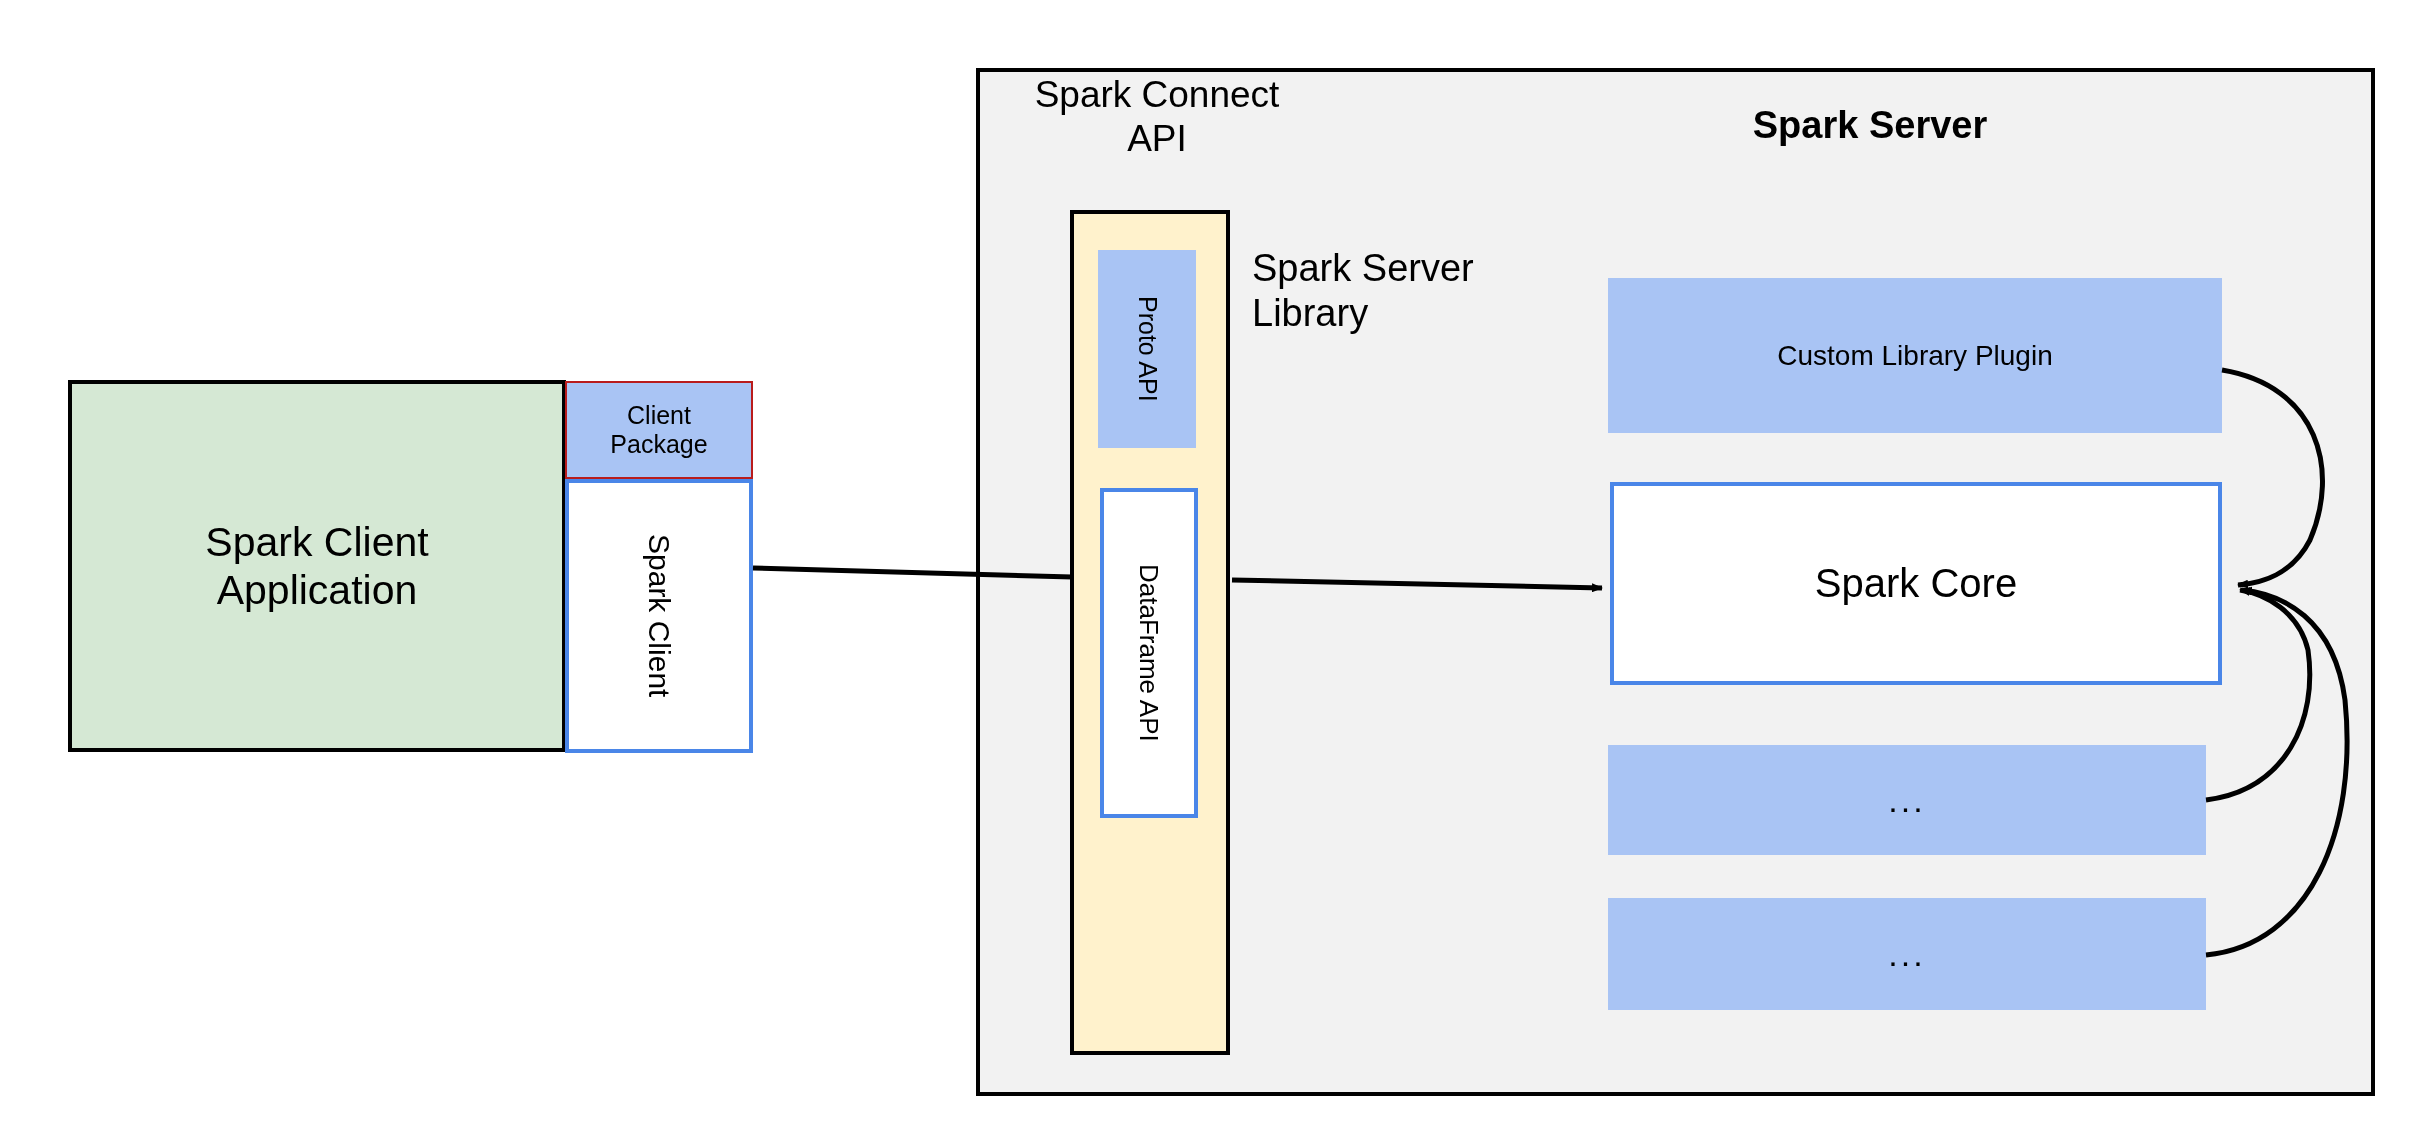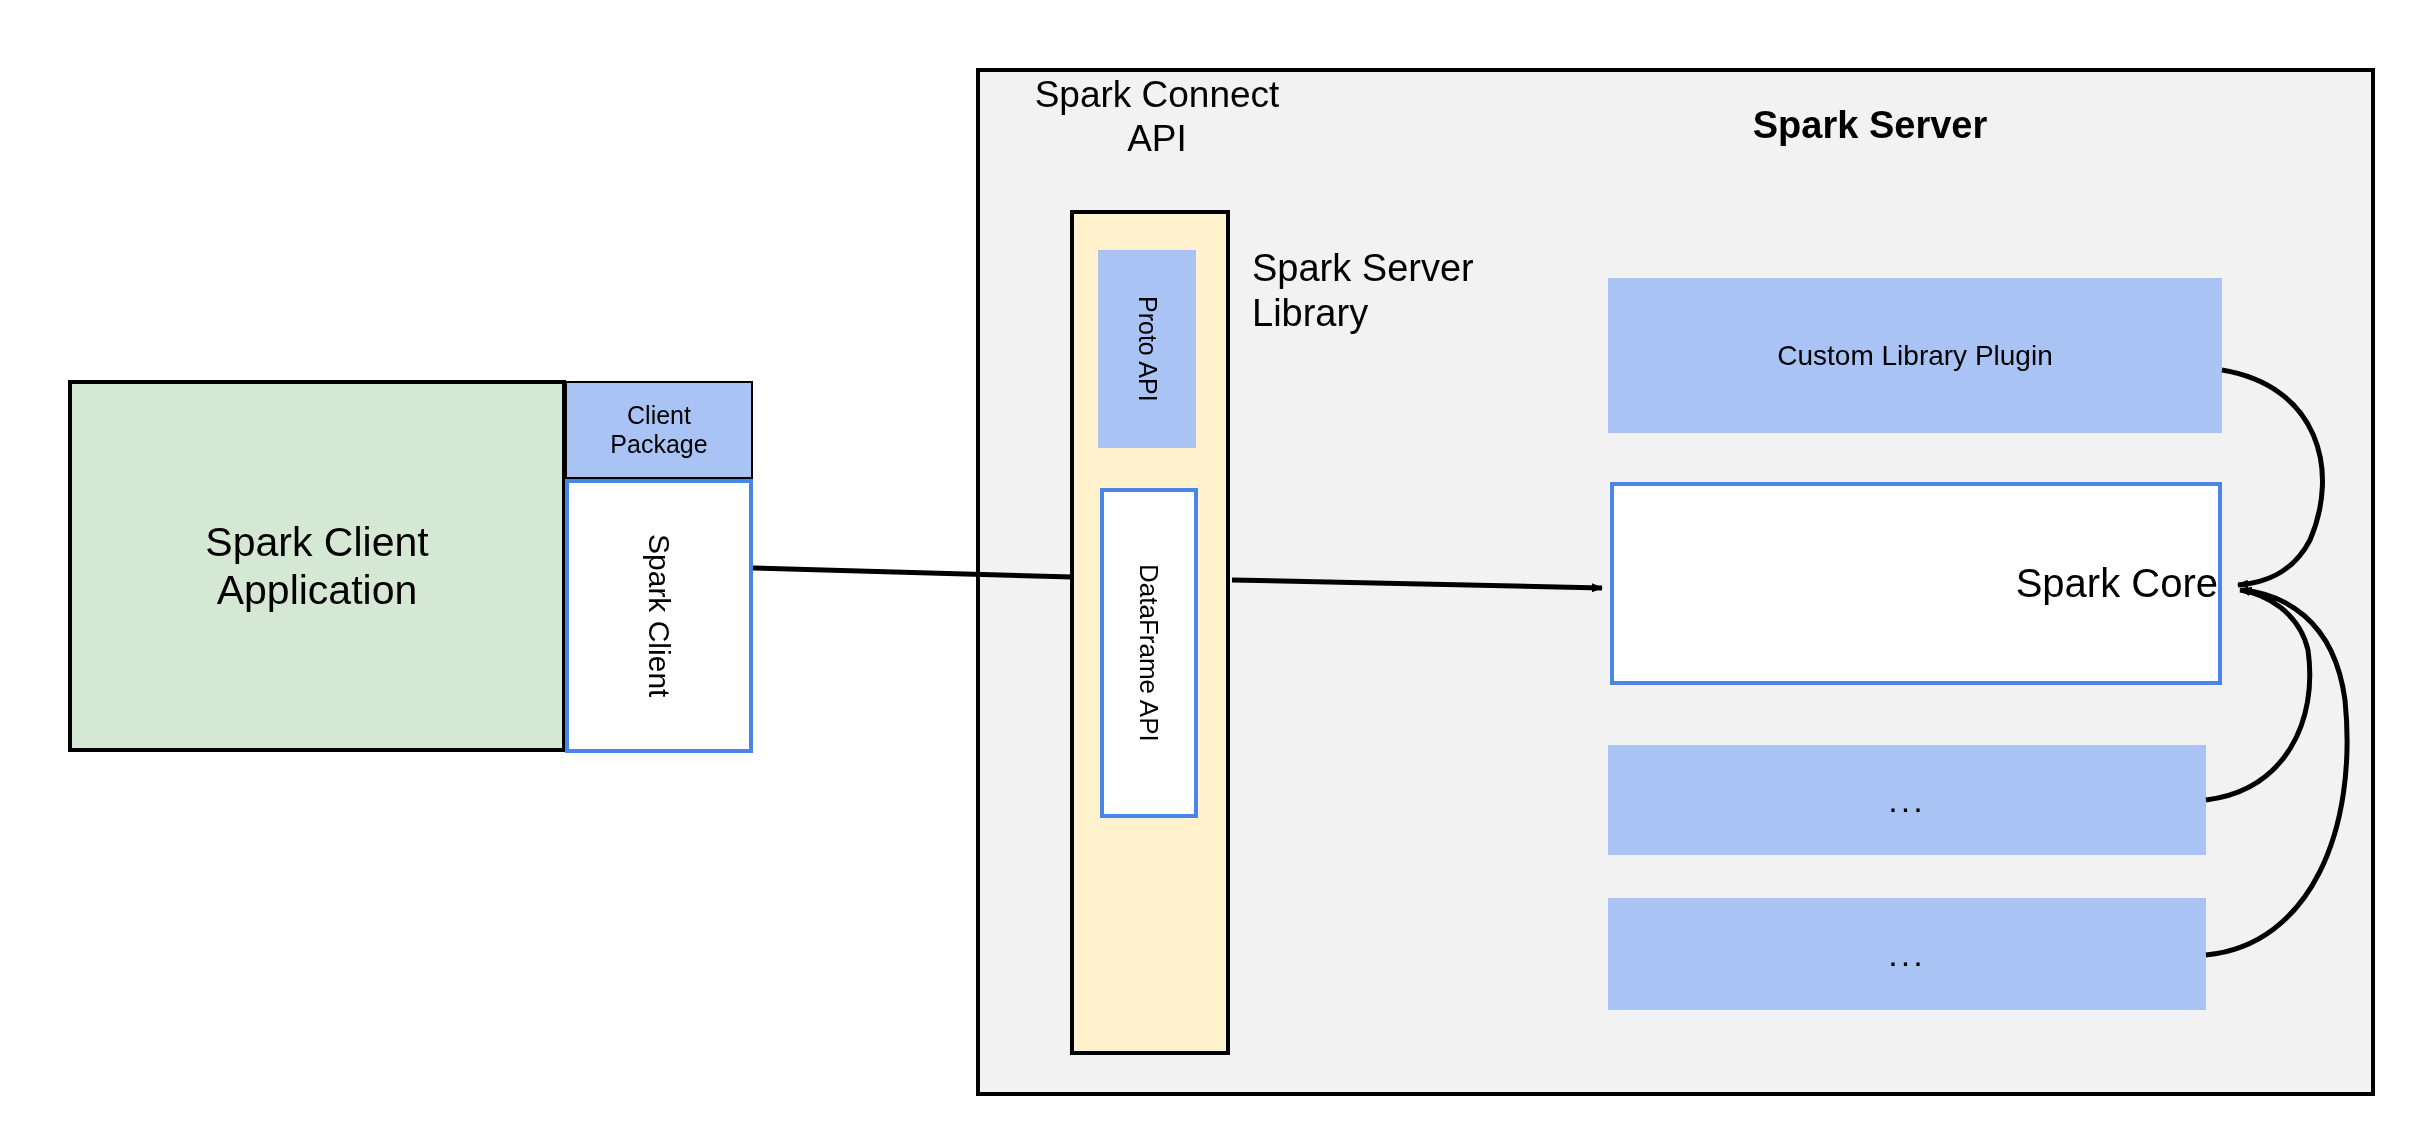--- a/index.html
+++ b/index.html
@@ -42,21 +42,21 @@
     font-size: 41px;
   }
   #client-app .label { padding: 0 18px; }
 
   #client-package {
     left: 565px;
     top: 381px;
     width: 188px;
     height: 98px;
     background: #a9c4f4;
-    border: 2px solid #000000;
+    border: 2px solid #b91c1c;
     font-size: 25px;
   }
 
   #spark-client {
     left: 565px;
     top: 479px;
     width: 188px;
     height: 274px;
     background: #ffffff;
     border: 4px solid #4a86e8;
@@ -162,21 +162,20 @@
   }
 
   #spark-core {
     left: 1610px;
     top: 482px;
     width: 612px;
     height: 203px;
     background: #ffffff;
     border: 4px solid #4a86e8;
     font-size: 40px;
-    justify-content: flex-end;
   }
 
   #ellipsis-box-1 {
     left: 1608px;
     top: 745px;
     width: 598px;
     height: 110px;
     background: #a9c4f4;
     font-size: 34px;
     letter-spacing: 3px;

